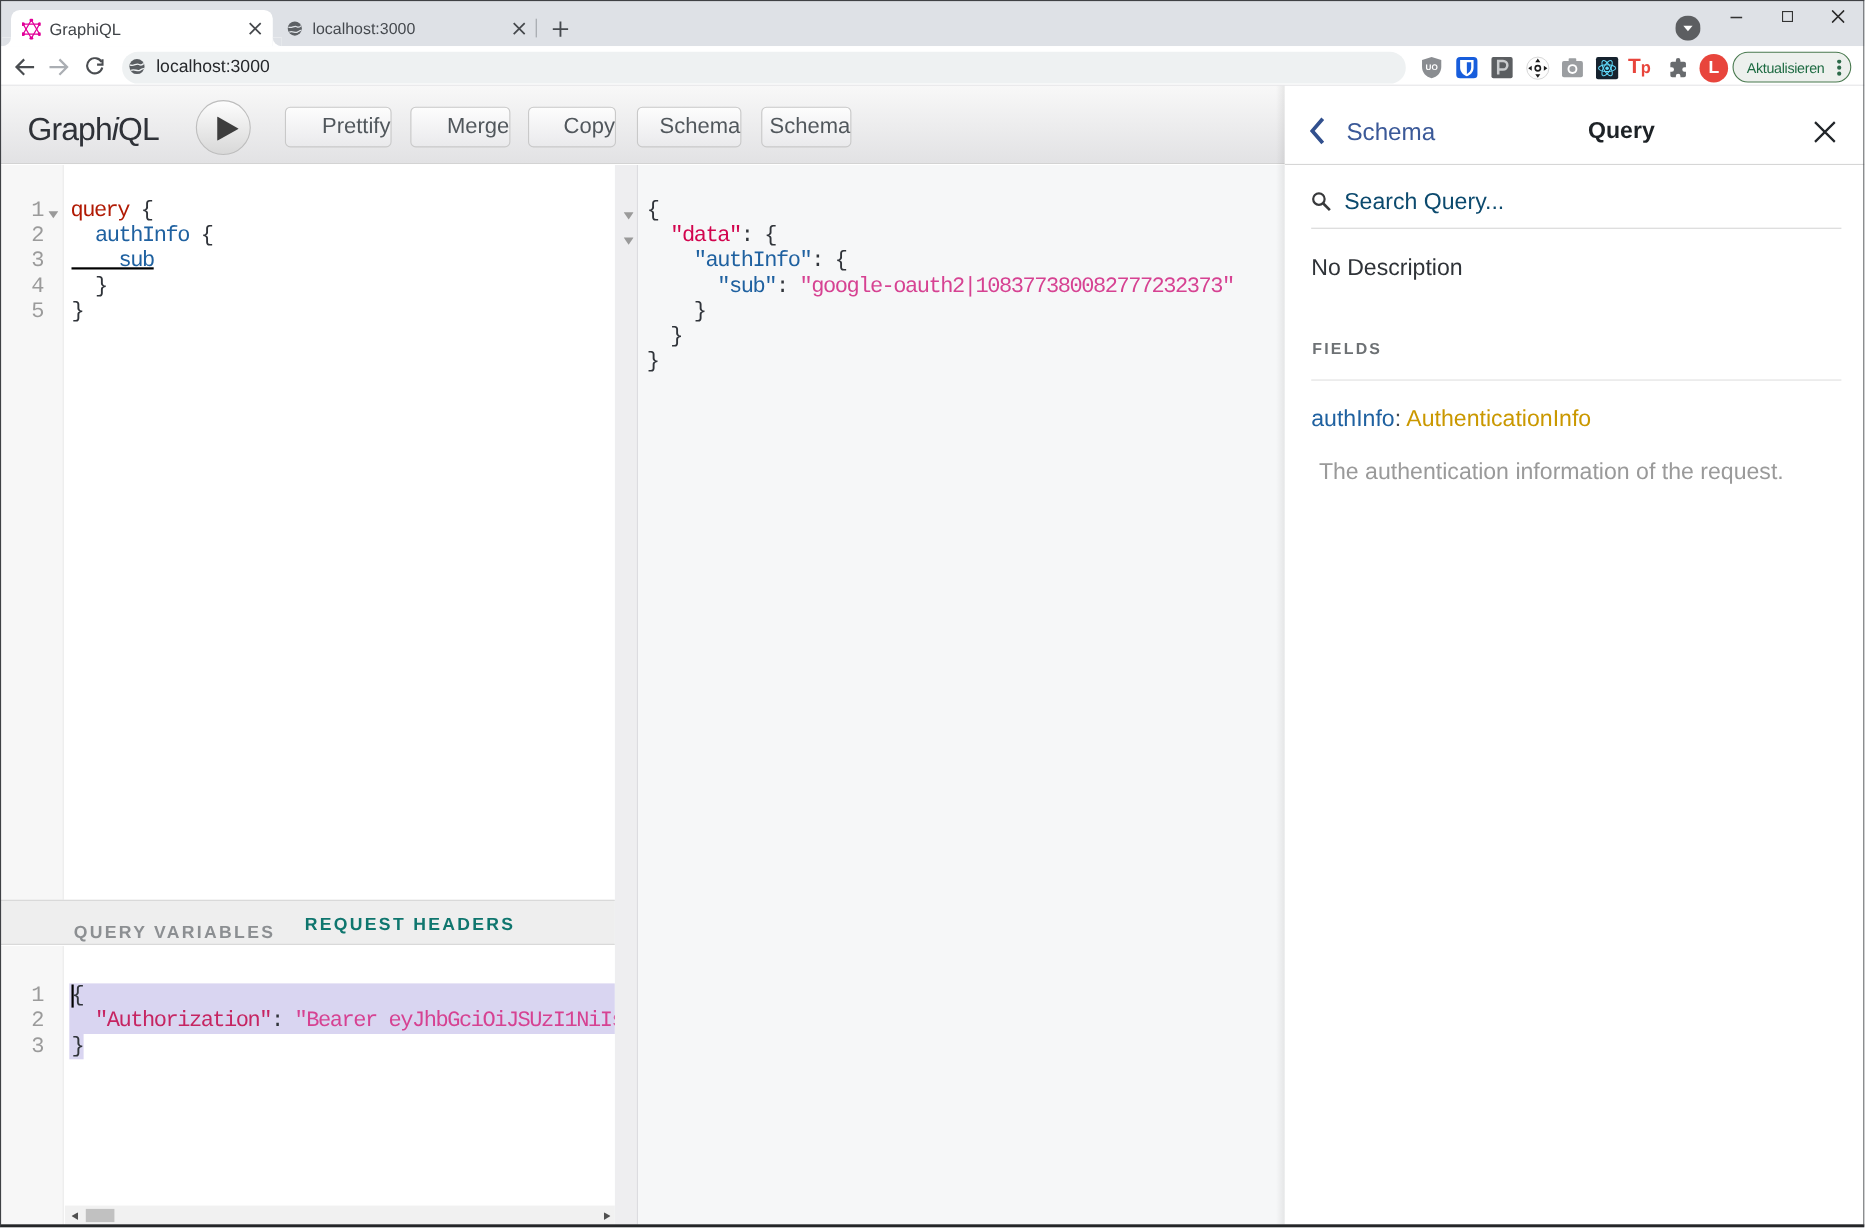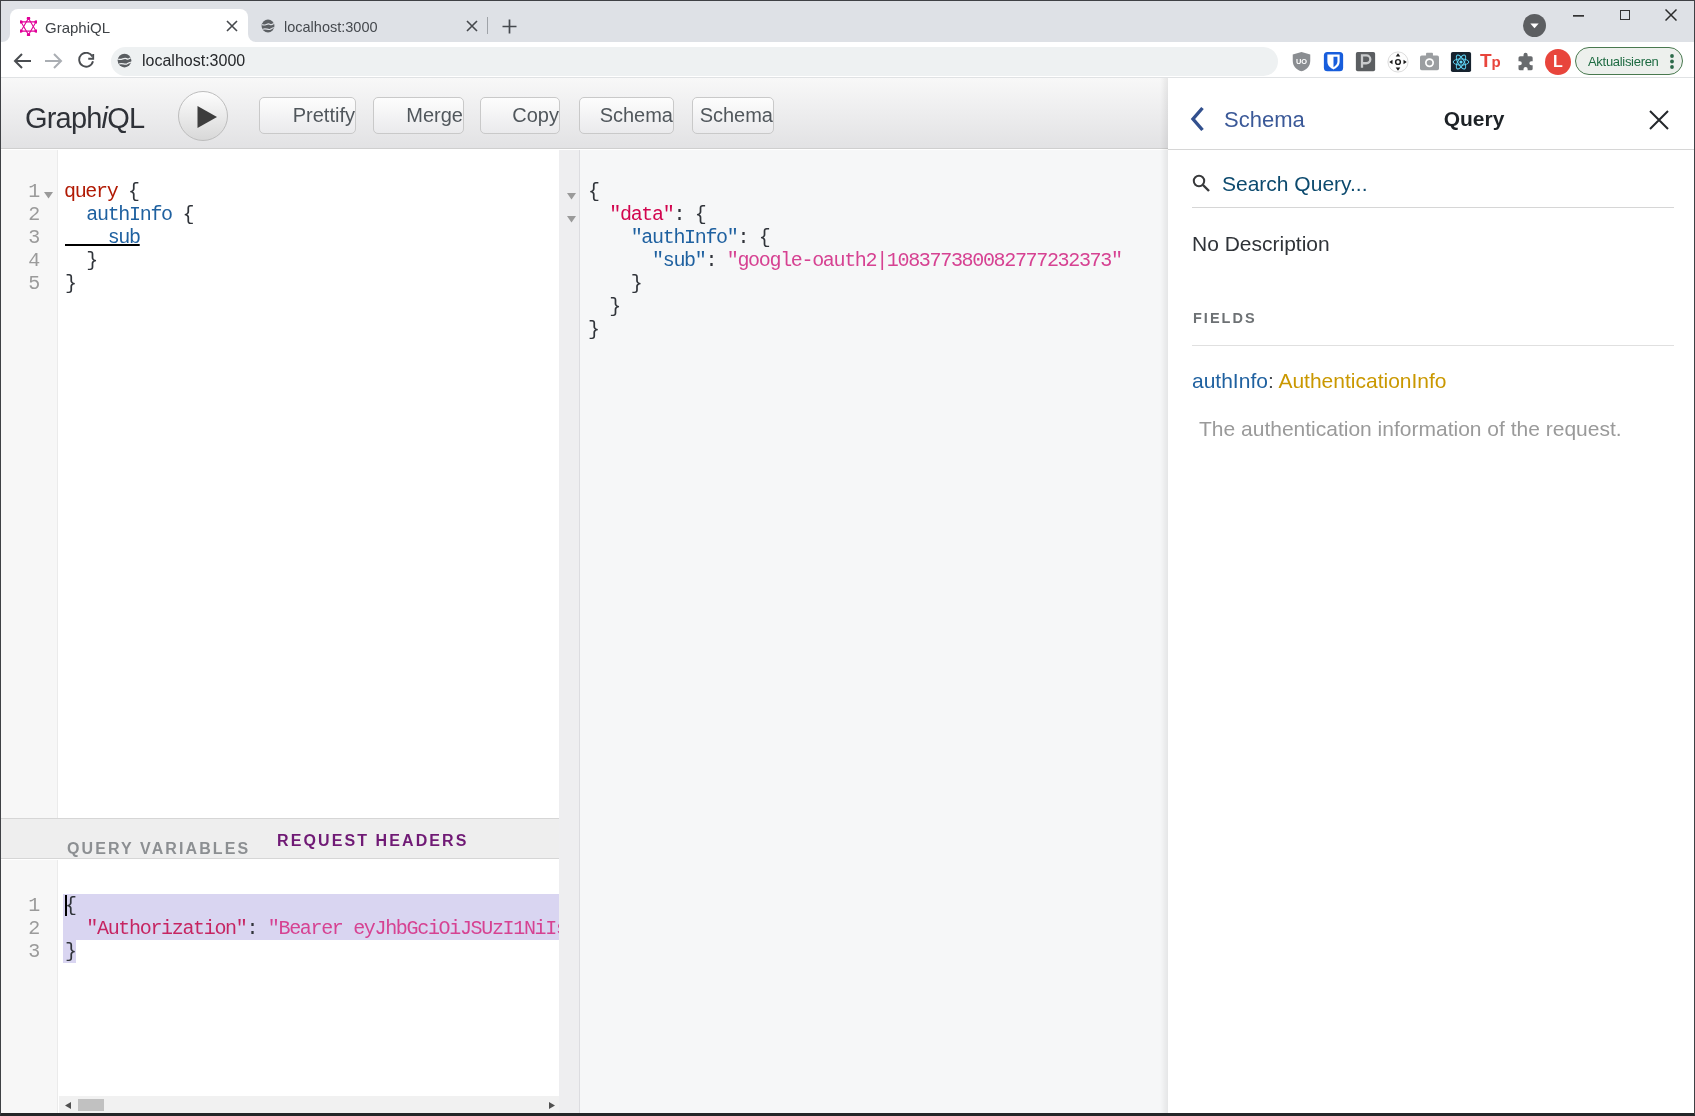--- a/index.html
+++ b/index.html
@@ -165,21 +165,21 @@
     <path d="M0 1 L9 1 L4.5 7.5 Z" fill="#9a9a9a"></path>
   </svg>
 <div class="abs mono" style="left:64px;top:180px;"><span class="kw">query</span><span class="pun"> {</span></div>
 <div class="abs mono" style="left:65px;top:203px;"><span class="prop">  authInfo</span><span class="pun"> {</span></div>
 <div class="abs mono" style="left:65px;top:226px;text-decoration:underline;"><span class="prop">    sub</span></div>
 <div class="abs mono pun" style="left:65px;top:249px;">  }</div>
 <div class="abs mono pun" style="left:65px;top:272px;">}</div>
 
 <div class="abs" style="left:0;top:818px;width:559px;height:41px;background:#eeeeee;border-top:1px solid #d6d6d6;border-bottom:1px solid #d6d6d6;"></div>
 <div class="abs" style="left:67px;top:828px;height:41px;line-height:41px;font-size:16px;font-weight:bold;letter-spacing:2.1px;color:#8c8f92;">QUERY VARIABLES</div>
-<div class="abs" style="left:277px;top:820px;height:41px;line-height:41px;font-size:16px;font-weight:bold;letter-spacing:2.1px;color:#701a75;">REQUEST HEADERS</div>
+<div class="abs" style="left:277px;top:820px;height:41px;line-height:41px;font-size:16px;font-weight:bold;letter-spacing:2.1px;color:#0f766e;">REQUEST HEADERS</div>
 <div class="abs" style="left:0;top:860px;width:559px;height:253px;background:#fff;"></div>
 <div class="abs" style="left:0;top:860px;width:58px;height:253px;background:#f7f7f7;border-right:1px solid #ebebeb;"></div>
 <div class="abs mono ln" style="left:0;top:894px;width:39px;text-align:right;">1</div>
 <div class="abs mono ln" style="left:0;top:917px;width:39px;text-align:right;">2</div>
 <div class="abs mono ln" style="left:0;top:940px;width:39px;text-align:right;">3</div>
 <div class="abs" style="left:63px;top:894px;width:496px;height:46px;background:#d9d5f1;"></div>
 <div class="abs" style="left:63px;top:940px;width:13px;height:23px;background:#d9d5f1;"></div>
 <div class="abs mono pun" style="left:65px;top:894px;">{</div>
 <div class="abs mono" style="left:65px;top:917px;width:495px;overflow:hidden;"><span style="color:#c62562;">  "Authorization"</span><span class="pun">: </span><span class="str">"Bearer eyJhbGciOiJSUzI1NiIs</span></div>
 <div class="abs mono pun" style="left:65px;top:940px;">}</div>

